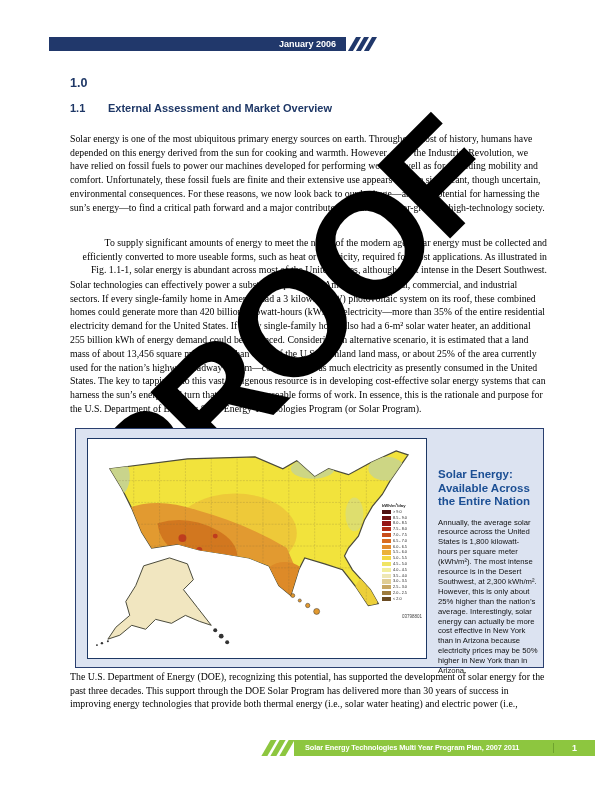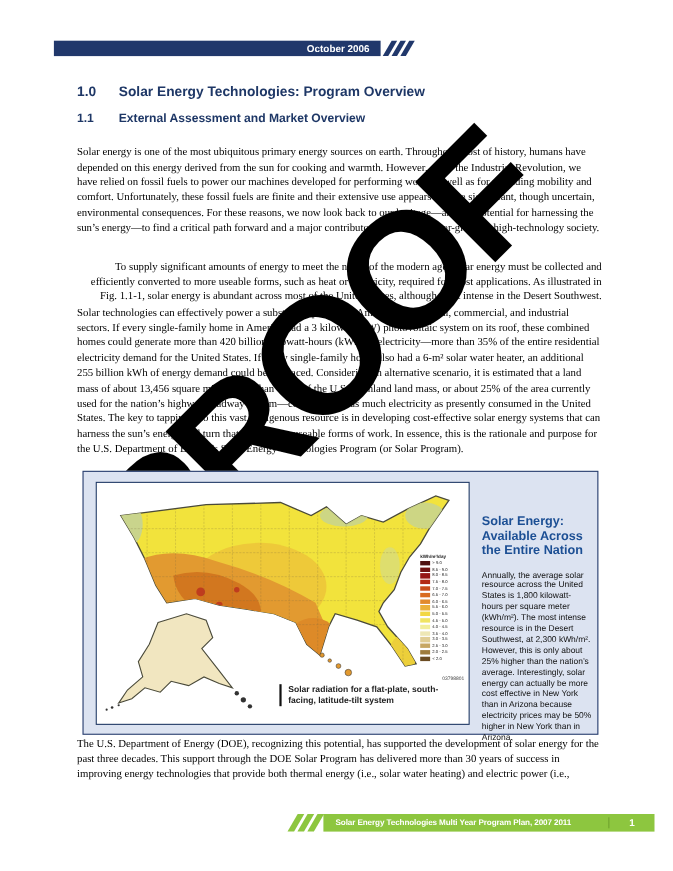--- a/index.html
+++ b/index.html
@@ -82,31 +82,30 @@
   }
   .footer-sep { position:absolute; right:41px; top:3px; width:1.5px; height:10px; background:#6fa32e; }
   .footer-page { position:absolute; right:18px; top:0; font-size:9px; }
 </style>
 </head>
 <body>
 
 <div class="page">
 
   <div class="header-bar">
-    <span>October 2006</span>
+    <span>January 2006</span>
   </div>
   <div class="header-slashes">
     <div class="slash"></div>
     <div class="slash"></div>
     <div class="slash"></div>
   </div>
 
   <div class="h-row h1-row">
     <span class="h-num">1.0</span>
-    <span>Solar Energy Technologies: Program Overview</span>
   </div>
   <div class="h-row h2-row">
     <span class="h-num">1.1</span>
     <span>External Assessment and Market Overview</span>
   </div>
 
   <p class="para p1">Solar energy is one of the most ubiquitous primary energy sources on earth. Throughout most of history, humans have depended on this energy derived from the sun for cooking and warmth. However, since the Industrial Revolution, we have relied on fossil fuels to power our machines developed for performing work, as well as for providing mobility and comfort. Unfortunately, these fossil fuels are finite and their extensive use appears to have significant, though uncertain, environmental consequences. For these reasons, we now look back to our heritage—and the potential for harnessing the sun’s energy—to find a critical path forward and a major contributor to power our ever-growing high-technology society.</p>
   <p class="para p2">To supply significant amounts of energy to meet the needs of the modern age, solar energy must be collected and efficiently converted to more useable forms, such as heat or electricity, required for most applications. As illustrated in Fig. 1.1-1, solar energy is abundant across most of the United States, although most intense in the Desert Southwest.</p>
   <p class="para p3">Solar technologies can effectively power a substantial portion of America’s residential, commercial, and industrial sectors. If every single-family home in America had a 3 kilowatt (kW) photovoltaic system on its roof, these combined homes could generate more than 420 billion kilowatt-hours (kWh) of electricity—more than 35% of the entire residential electricity demand for the United States. If every single-family home also had a 6-m² solar water heater, an additional 255 billion kWh of energy demand could be displaced. Considering an alternative scenario, it is estimated that a land mass of about 13,456 square miles—less than 0.5% of the U.S. mainland land mass, or about 25% of the area currently used for the nation’s highway/roadway system—could provide as much electricity as presently consumed in the United States. The key to tapping into this vast, indigenous resource is in developing cost-effective solar energy systems that can harness the sun’s energy and turn that energy into useable forms of work. In essence, this is the rationale and purpose for the U.S. Department of Energy’s Solar Energy Technologies Program (or Solar Program).</p>
   <p class="para p4">The U.S. Department of Energy (DOE), recognizing this potential, has supported the development of solar energy for the past three decades. This support through the DOE Solar Program has delivered more than 30 years of success in improving energy technologies that provide both thermal energy (i.e., solar water heating) and electric power (i.e.,</p>
@@ -239,21 +238,20 @@
             </div>
             <div class="legend-row">
               <span class="legend-swatch" style="background: rgb(107, 76, 35);"></span>
               <span class="legend-label">&lt; 2.0</span>
             </div>
           </div>
       </div>
 
       <div class="fig-num">03798801</div>
 
-      <div class="map-caption">Solar radiation for a flat-plate, south-facing, latitude-tilt system</div>
     </div>
 
     <div class="fig-sidebar">
       <div class="fig-sidebar-title">Solar Energy: Available Across the Entire Nation</div>
       <div class="fig-sidebar-body">Annually, the average solar resource across the United States is 1,800 kilowatt-hours per square meter (kWh/m²). The most intense resource is in the Desert Southwest, at 2,300 kWh/m². However, this is only about 25% higher than the nation’s average. Interestingly, solar energy can actually be more cost effective in New York than in Arizona because electricity prices may be 50% higher in New York than in Arizona.</div>
     </div>
   </div>
 
   <div class="footer-slashes">
     <div class="fslash"></div>

